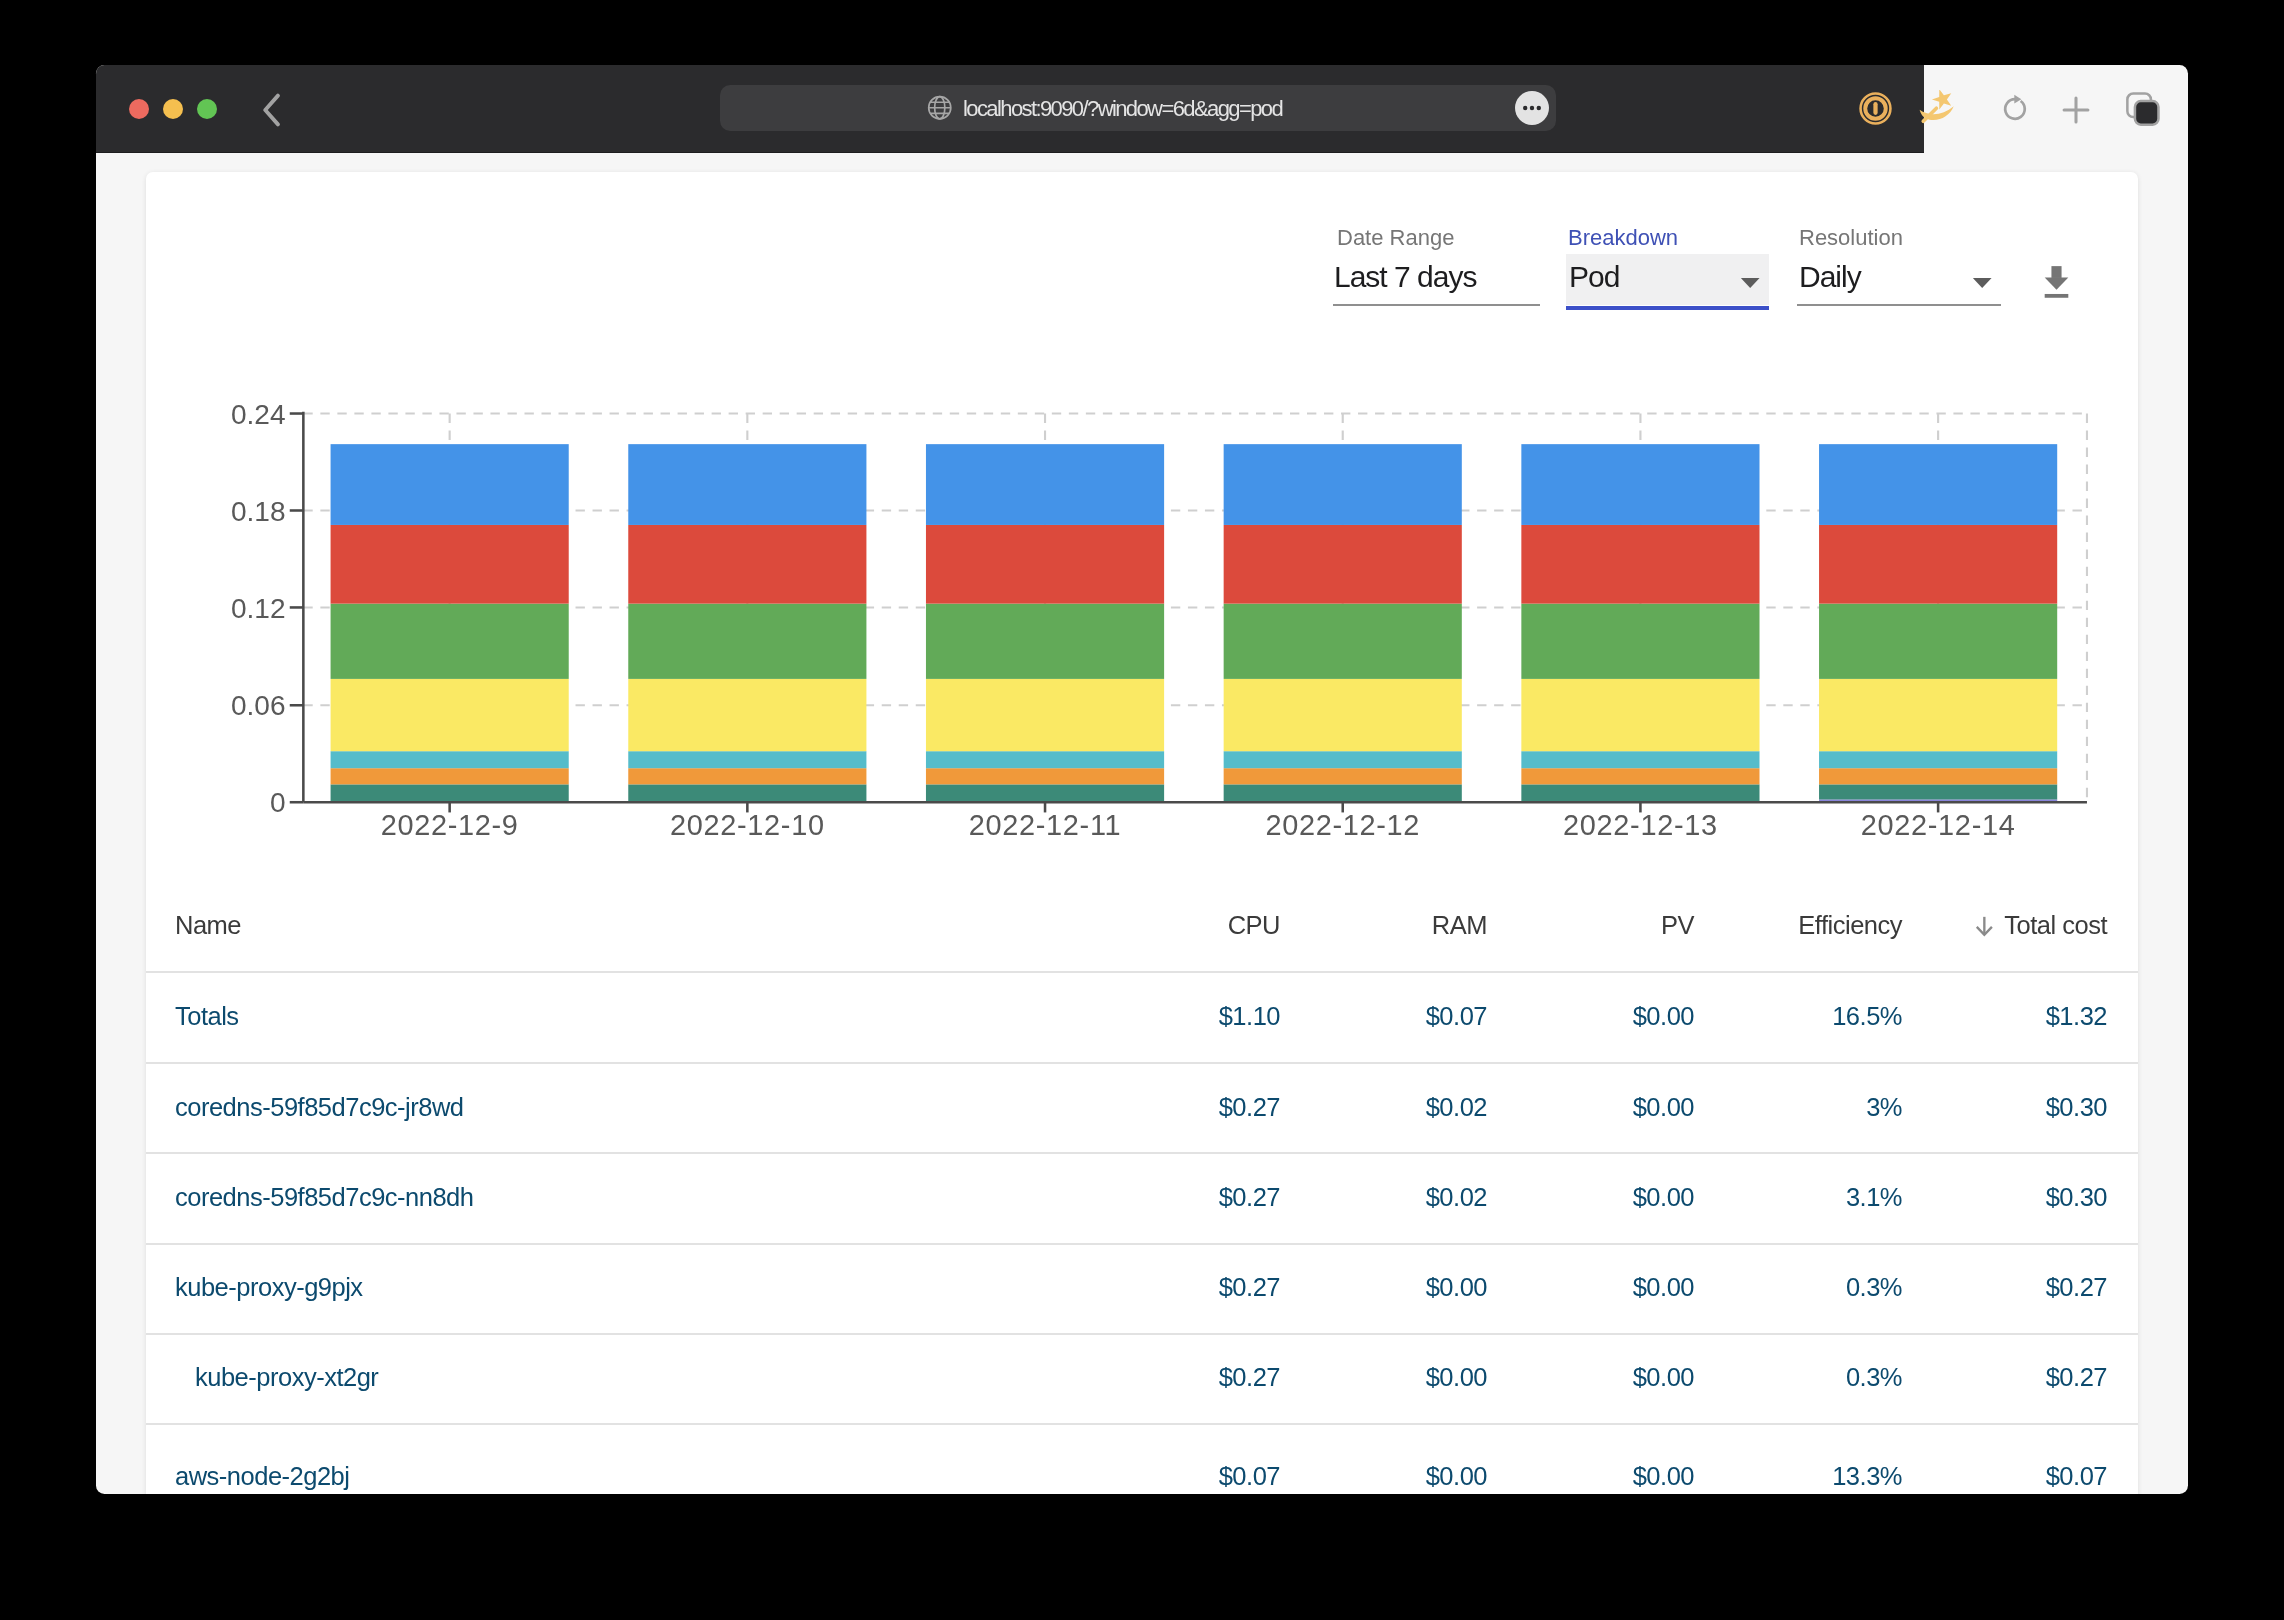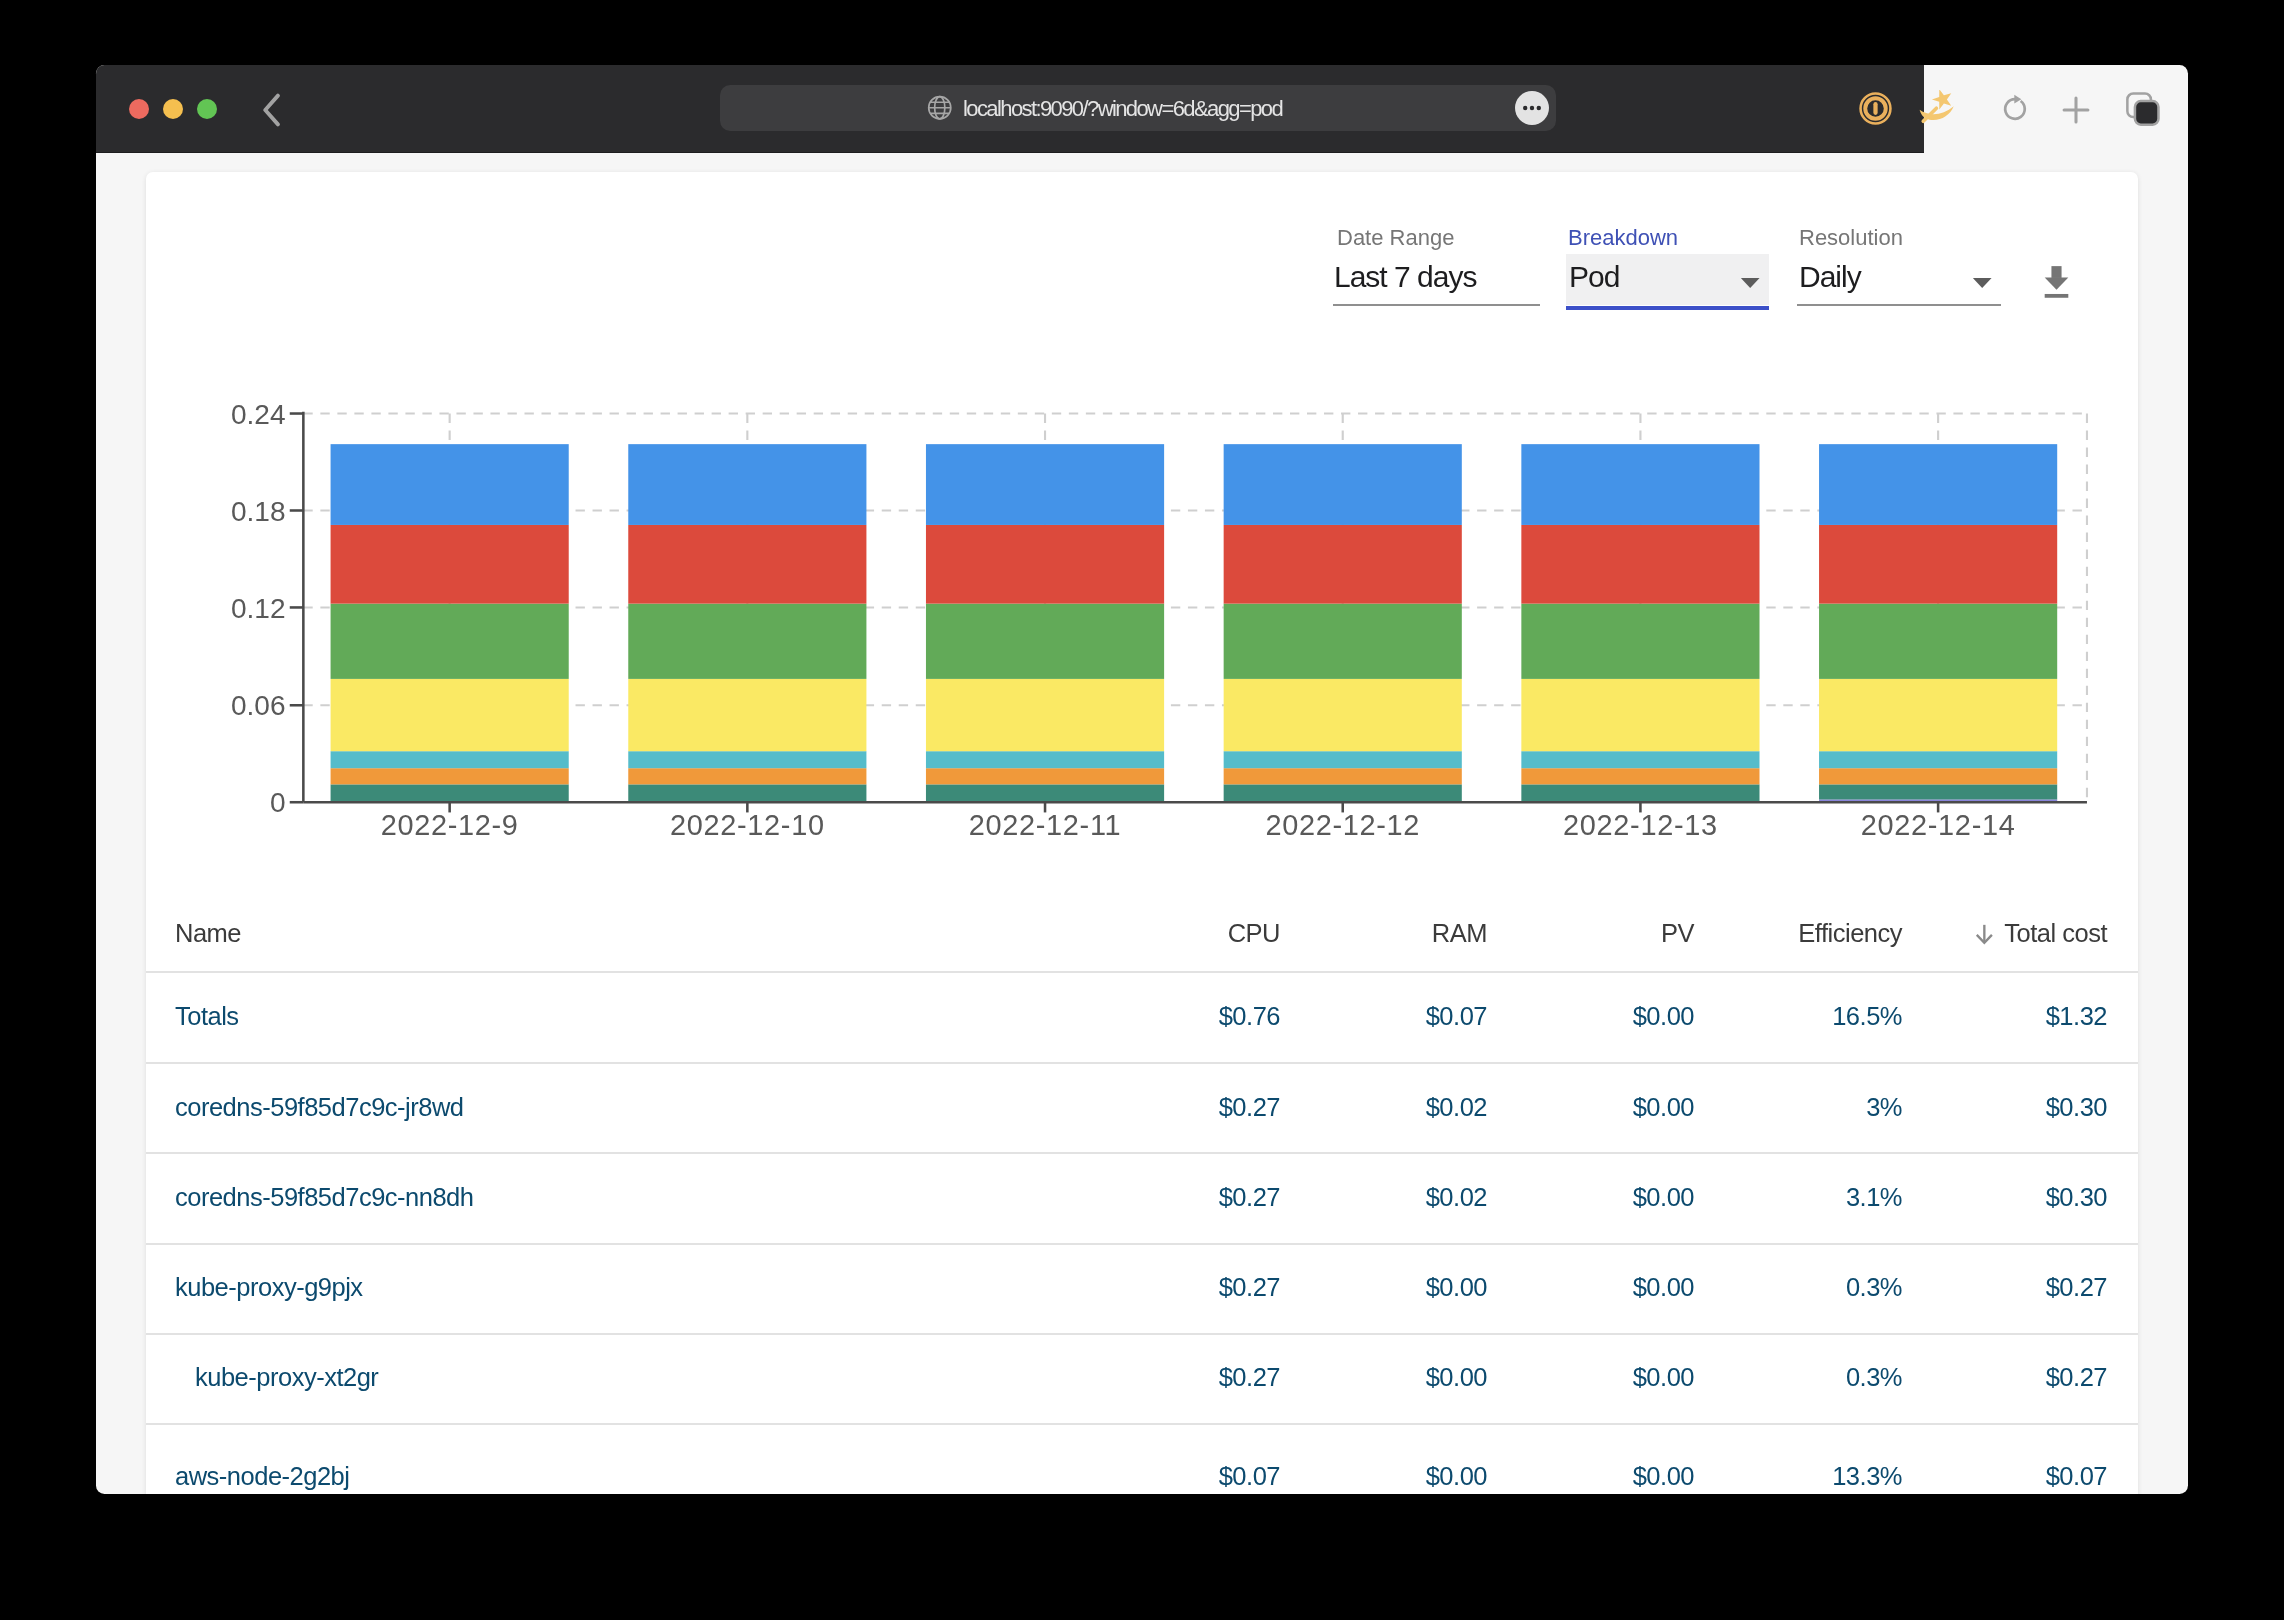--- a/index.html
+++ b/index.html
@@ -15,21 +15,21 @@
     border-radius:10.2px; background:#3d3d3f; }
   #urltext { position:absolute; left:867px; top:31px; font-size:22px; letter-spacing:-1.6px;
     color:#e4e4e4; }
   #card { position:absolute; left:50px; top:107px; width:1992px; height:1361px;
     background:#fff; border-radius:6.8px; box-shadow:0 1.7px 5.1px rgba(0,0,0,0.10); }
   .ctl-label { position:absolute; top:55px; font-size:22px; color:#767676; line-height:1; }
   .ctl-value { position:absolute; top:90px; font-size:30px; letter-spacing:-1px; color:#1d1d1f; line-height:1; }
   .underline { position:absolute; height:2.1px; background:#8f8f8f; }
   .hline { position:absolute; left:0; width:1992px; height:1.7px; background:#e2e2e2; }
   .cell { position:absolute; font-size:25.5px; letter-spacing:-0.5px; color:#0c4a6e; line-height:25.5px; white-space:nowrap; }
-  .hdr { color:#3b3b3b;margin-top:8px; }
+  .hdr { color:#3b3b3b; }
 </style>
 </head>
 <body>
 <div id="win">
   <div id="titlebar">
     <div class="tl" style="left:33px;  background:#ed6a5f;"></div>
     <div class="tl" style="left:67px;  background:#f5bf4f;"></div>
     <div class="tl" style="left:101px; background:#62c554;"></div>
     <svg class="abs" style="left:165px; top:28px;" width="22" height="34" viewBox="0 0 26 40">
       <polyline points="20,3 5,20 20,37" fill="none" stroke="#a2a2a2" stroke-width="4.5" stroke-linecap="round" stroke-linejoin="round"></polyline>
@@ -216,21 +216,21 @@
 
     <div class="hline" style="top:799px;"></div>
     <div class="hline" style="top:890px;"></div>
     <div class="hline" style="top:980px;"></div>
     <div class="hline" style="top:1071px;"></div>
     <div class="hline" style="top:1161px;"></div>
     <div class="hline" style="top:1251px;"></div>
 
     <div id="rows">
         <div class="cell" style="left:29px; top:832px;">Totals</div>
-        <div class="cell" style="right:858px; top:832px;">$0.76</div>
+        <div class="cell" style="right:858px; top:832px;">$1.10</div>
         <div class="cell" style="right:651px; top:832px;">$0.07</div>
         <div class="cell" style="right:444px; top:832px;">$0.00</div>
         <div class="cell" style="right:236px; top:832px;">16.5%</div>
         <div class="cell" style="right:31px; top:832px;">$1.32</div>
         <div class="cell" style="left:29px; top:923px;">coredns-59f85d7c9c-jr8wd</div>
         <div class="cell" style="right:858px; top:923px;">$0.27</div>
         <div class="cell" style="right:651px; top:923px;">$0.02</div>
         <div class="cell" style="right:444px; top:923px;">$0.00</div>
         <div class="cell" style="right:236px; top:923px;">3%</div>
         <div class="cell" style="right:31px; top:923px;">$0.30</div>

